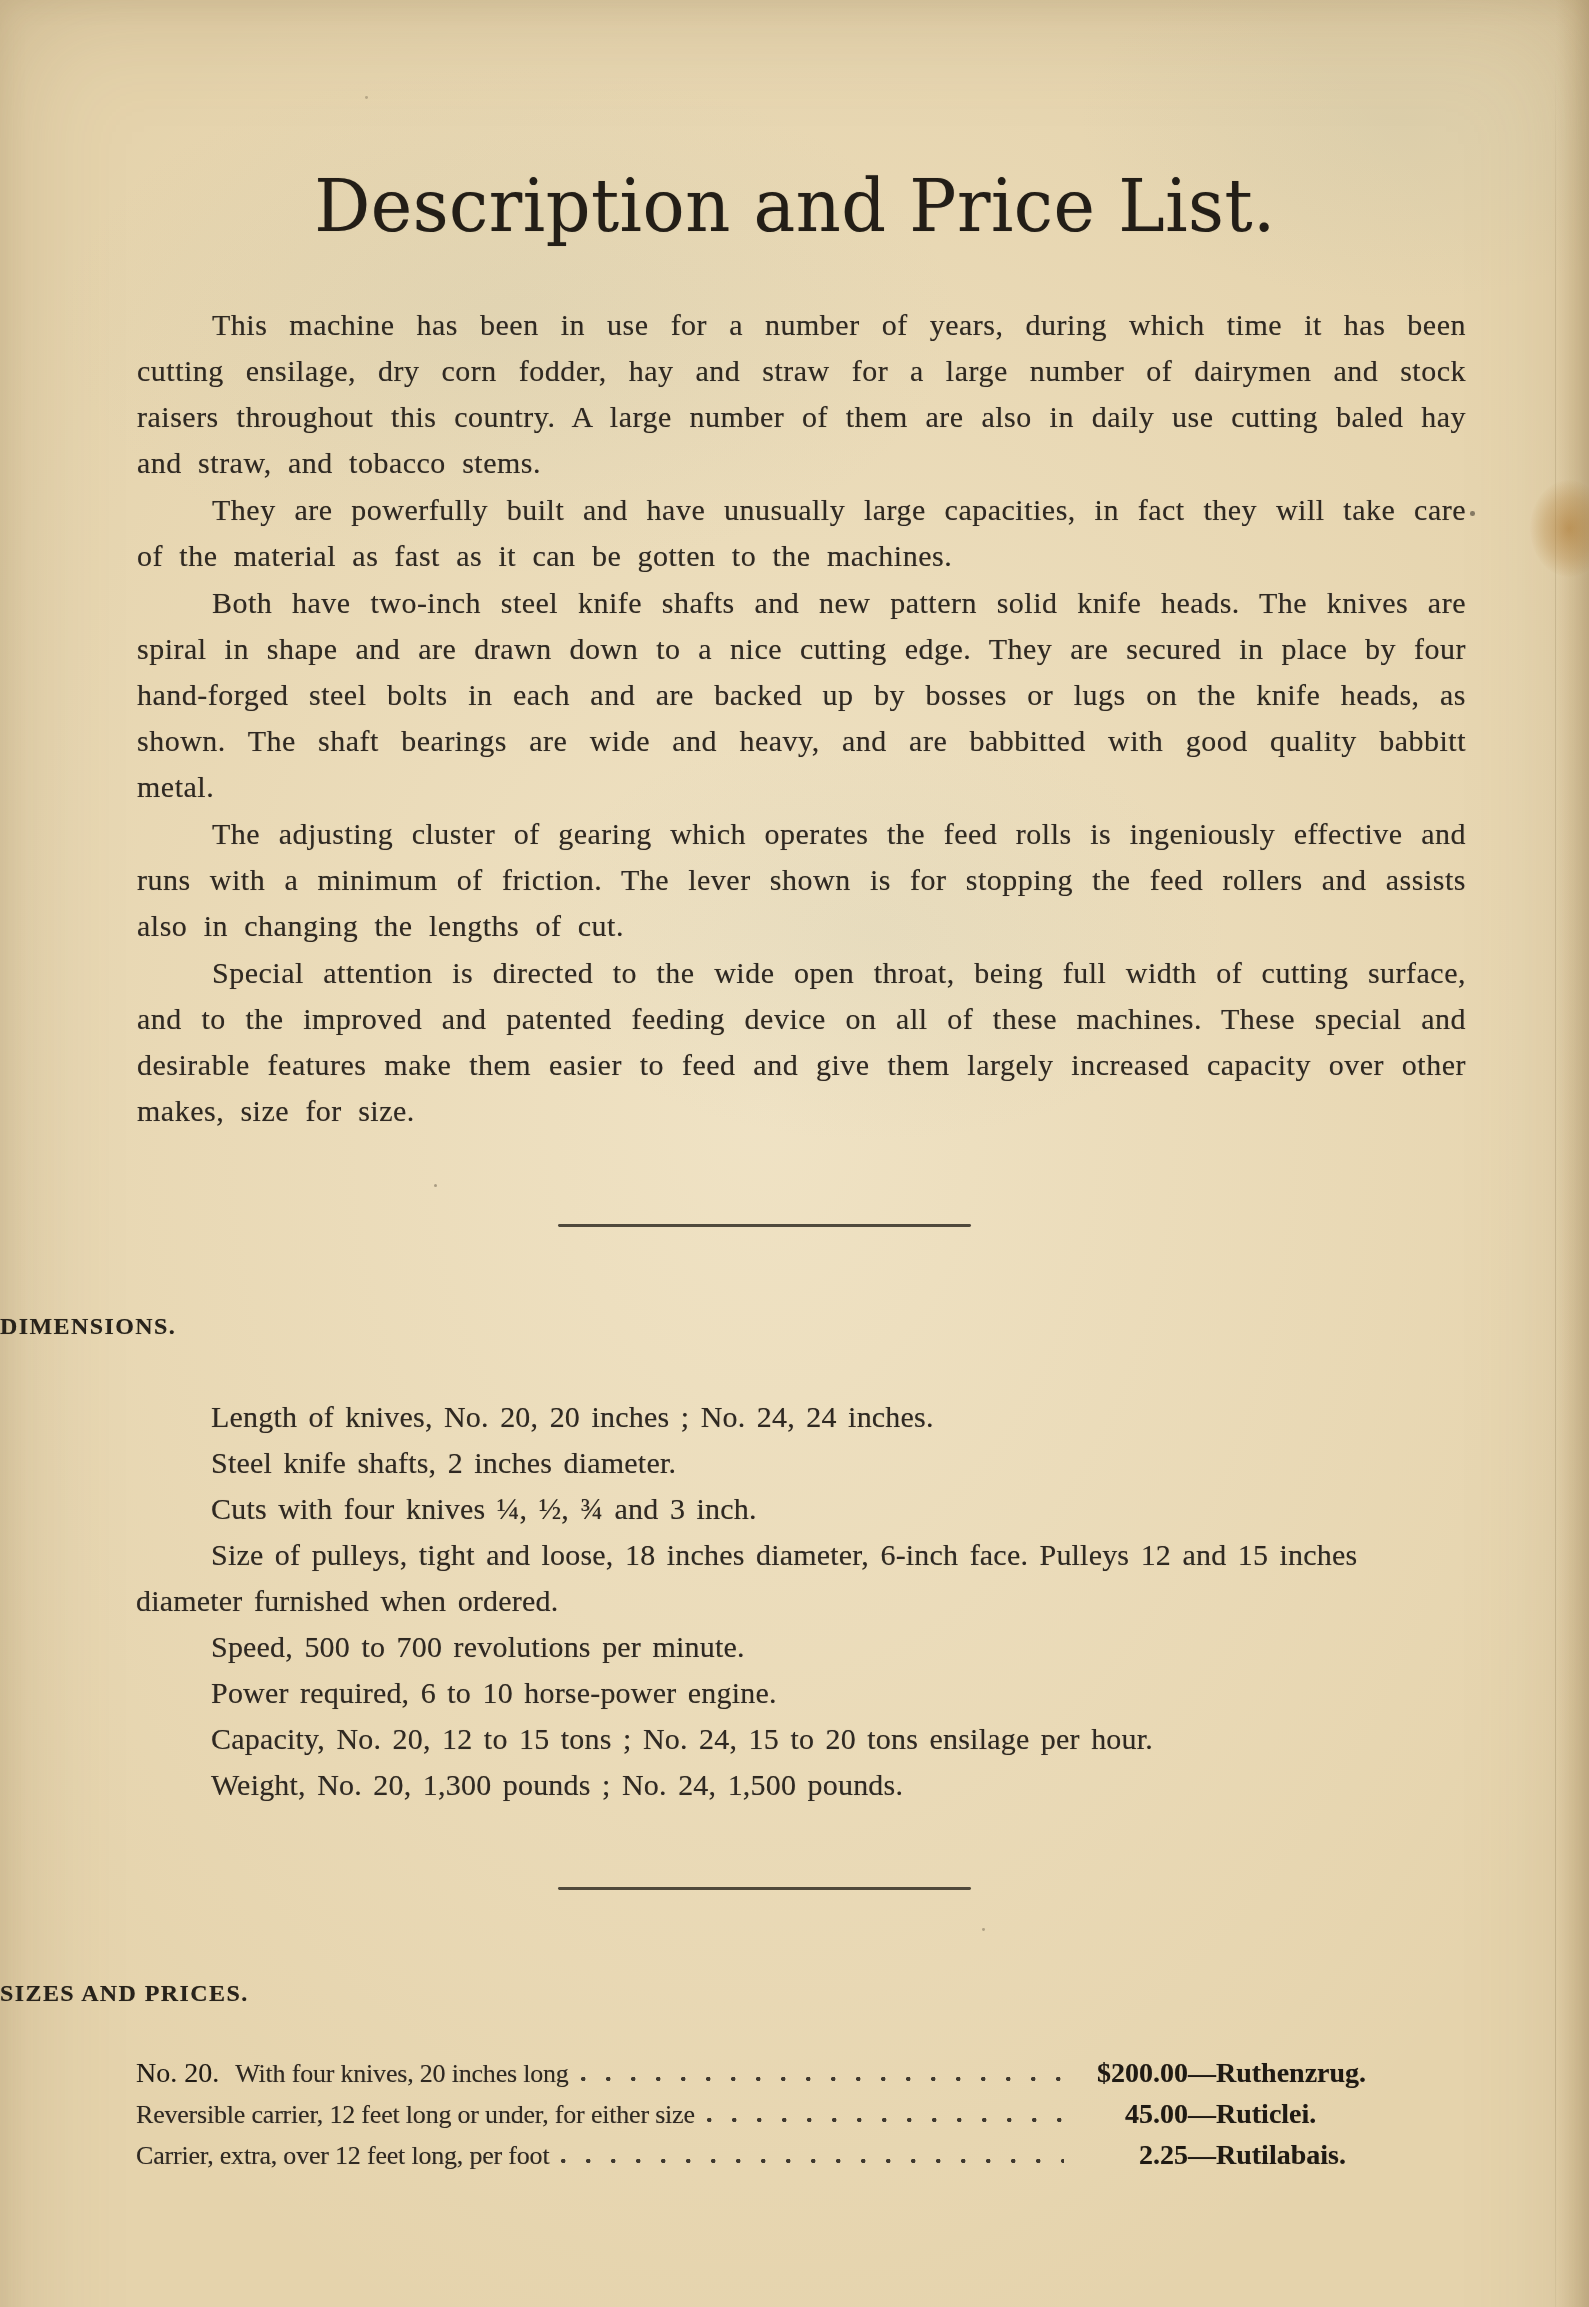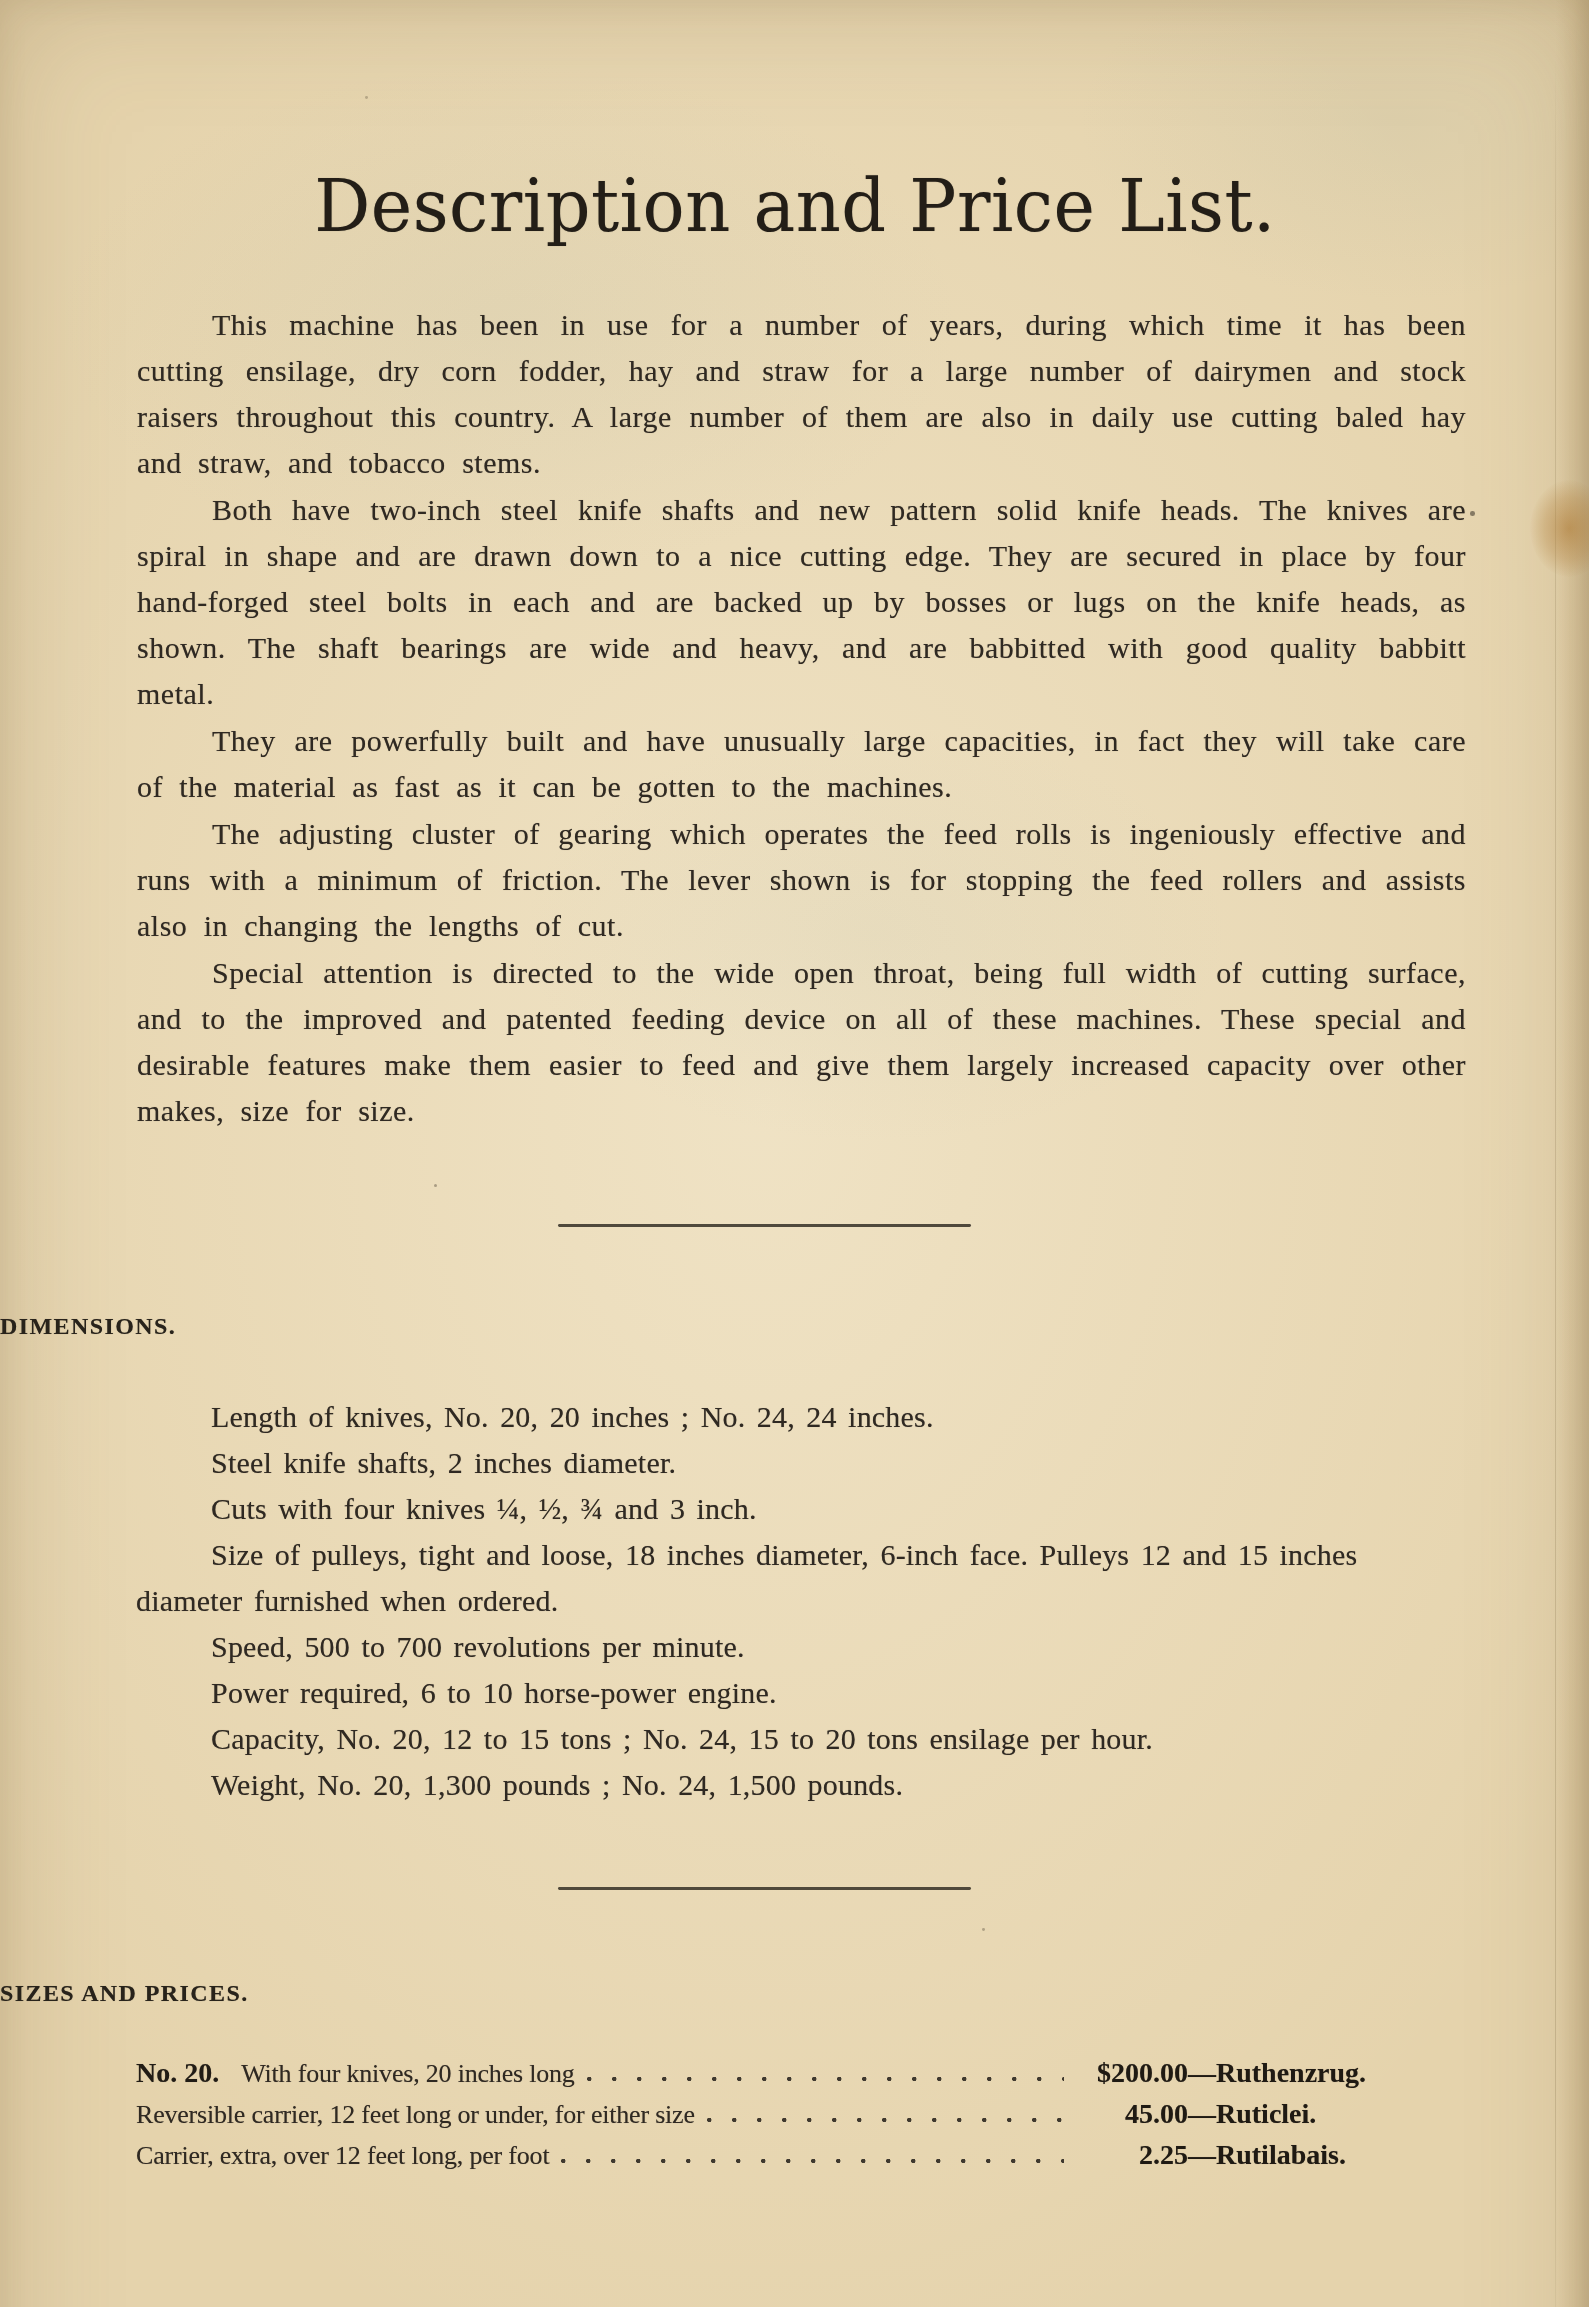--- a/index.html
+++ b/index.html
@@ -83,21 +83,21 @@
     text-shadow:0 0 0.7px rgba(47,41,34,0.45);
   }
   .dim-item { text-indent:75px; }
 
   #price-table {
     position:absolute; top:2057px; left:136px; width:1303px;
     font-size:26px;
     text-shadow:0 0 0.7px rgba(47,41,34,0.4);
   }
   .price-row { display:flex; align-items:baseline; height:41px; }
-  .row-label { flex:0 0 auto; font-weight:bold; font-size:28px; margin-right:22px; color:#211c15; white-space:nowrap; }
+  .row-label { flex:0 0 auto; font-weight:normal; font-size:28px; margin-right:16px; color:#211c15; white-space:nowrap; }
   .row-label:empty { margin-right:0; }
   .row-desc  { flex:0 0 auto; white-space:nowrap; letter-spacing:-0.2px; }
   .leader {
     flex:1 1 0; min-width:0; height:6.5px; margin:0 13px 0 11px;
     background-image:radial-gradient(circle at 3.2px 3.2px, rgba(45,40,33,0.9) 2.1px, transparent 2.5px);
     background-size:25px 6.5px; background-repeat:repeat-x; background-position:left bottom;
   }
   .row-amount { flex:0 0 111px; text-align:right; font-weight:bold; font-size:28px; white-space:nowrap; color:#1f1a13; }
   .row-code   { flex:0 0 251px; font-weight:bold; font-size:28px; white-space:nowrap; color:#1f1a13; }
 </style>
@@ -112,22 +112,22 @@
   <div class="stain"></div>
   <div class="speck" id="speck1"></div>
   <div class="speck" id="speck2"></div>
   <div class="speck" id="speck3"></div>
   <div class="speck" id="speck4"></div>
 
   <div id="title">Description and Price List.</div>
 
   <div id="paragraphs">
     <p>This machine has been in use for a number of years, during which time it has been cutting ensilage, dry corn fodder, hay and straw for a large number of dairymen and stock raisers throughout this country.  A large number of them are also in daily use cutting baled hay and straw, and tobacco stems.</p>
+    <p>They are powerfully built and have unusually large capacities, in fact they will take care of the material as fast as it can be gotten to the machines.</p>
     <p>Both have two-inch steel knife shafts and new pattern solid knife heads. The knives are spiral in shape and are drawn down to a nice cutting edge. They are secured in place by four hand-forged steel bolts in each and are backed up by bosses or lugs on the knife heads, as shown.  The shaft bearings are wide and heavy, and are babbitted with good quality babbitt metal.</p>
-    <p>They are powerfully built and have unusually large capacities, in fact they will take care of the material as fast as it can be gotten to the machines.</p>
     <p>The adjusting cluster of gearing which operates the feed rolls is ingeniously effective and runs with a minimum of friction.  The lever shown is for stopping the feed rollers and assists also in changing the lengths of cut.</p>
     <p>Special attention is directed to the wide open throat, being full width of cutting surface, and to the improved and patented feeding device on all of these machines.  These special and desirable features make them easier to feed and give them largely increased capacity over other makes, size for size.</p>
   </div>
 
   <div class="rule" id="rule1"></div>
 
   <div class="section-heading" id="dim-heading">DIMENSIONS.</div>
 
   <div id="dim-list">
     <div class="dim-item">Length of knives, No. 20, 20 inches ; No. 24, 24 inches.</div>

